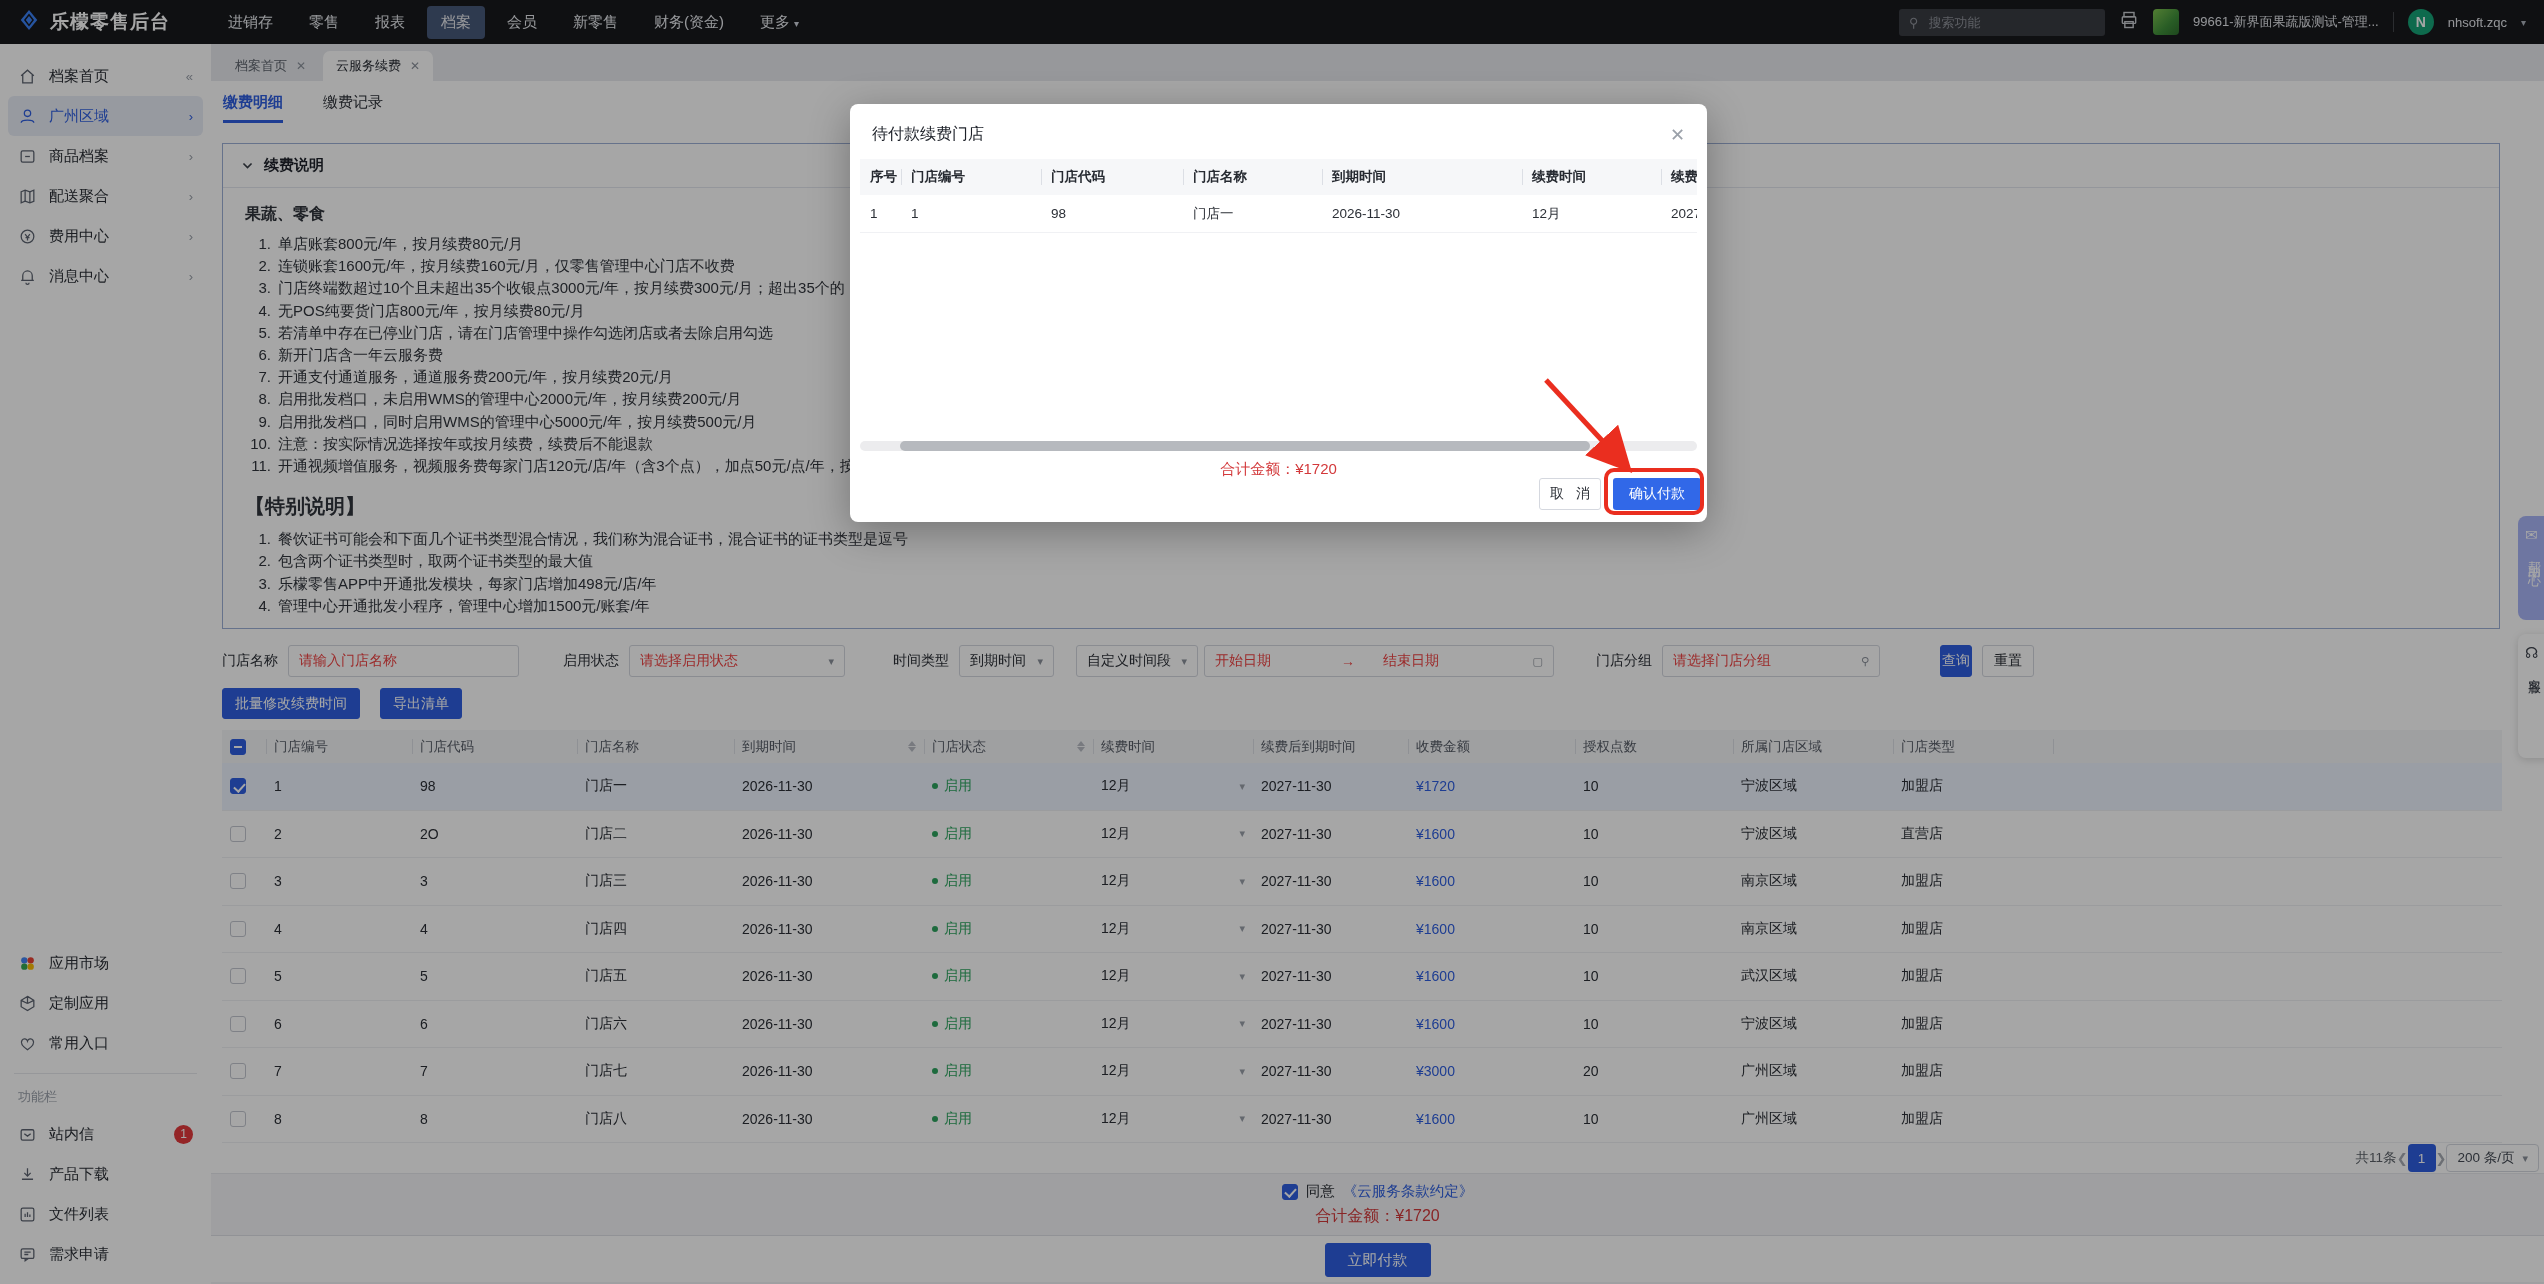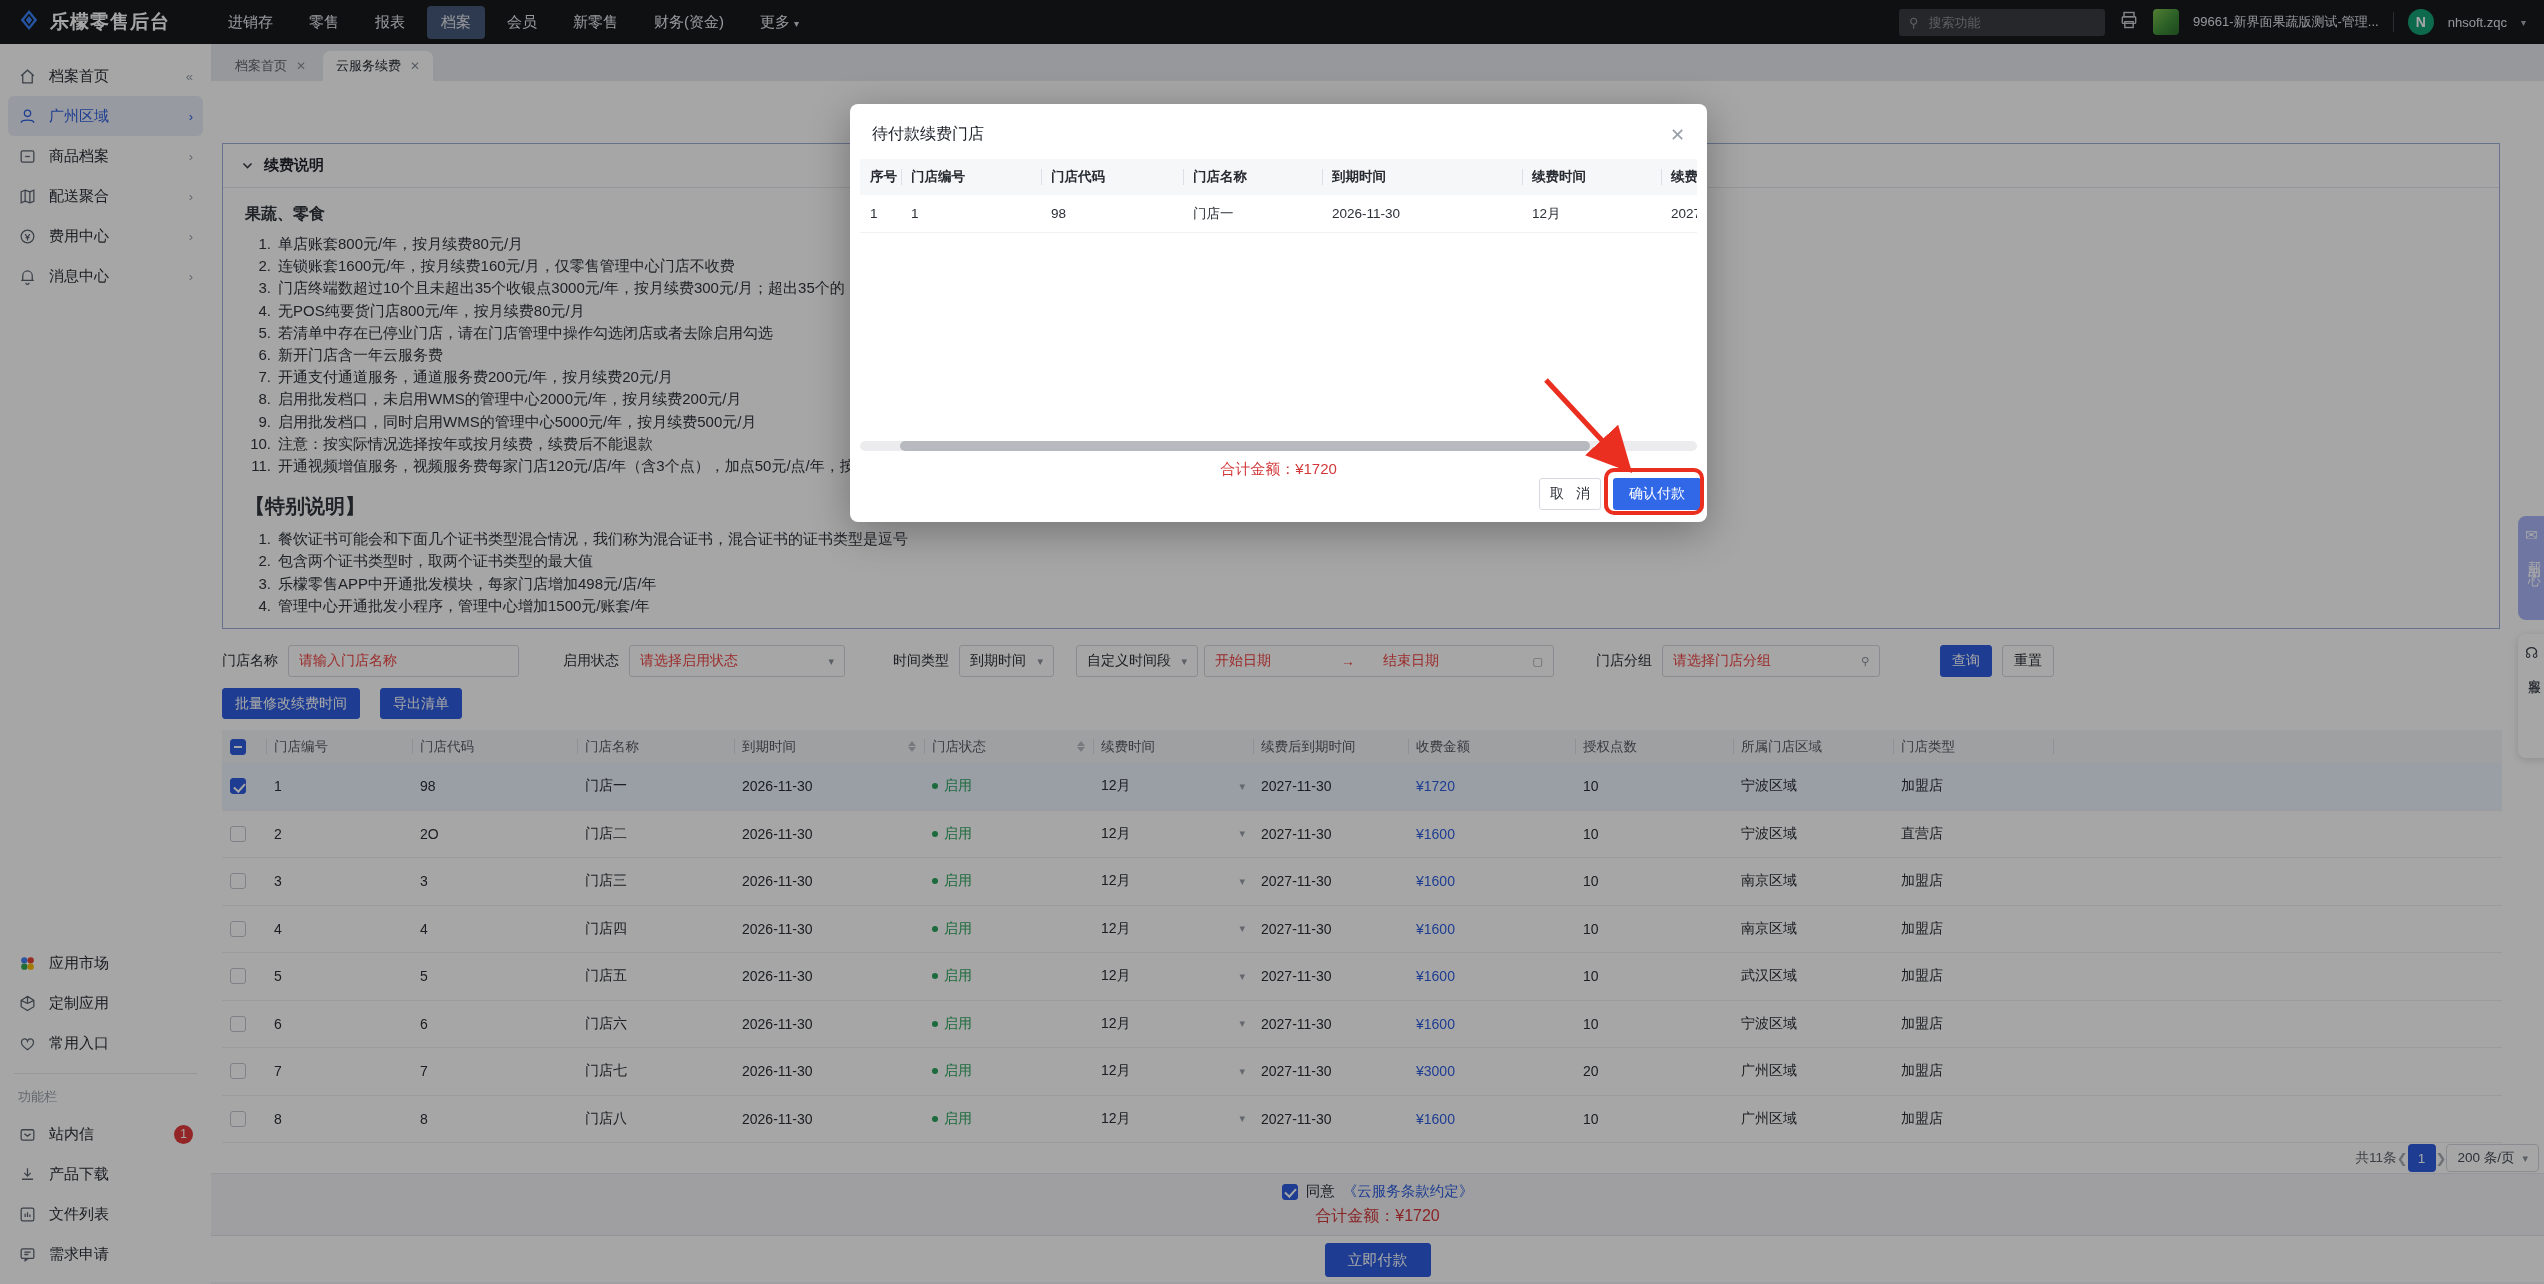--- a/index.html
+++ b/index.html
@@ -326,20 +326,24 @@
           <span>档案首页</span>
           <span class="x">✕</span>
         </div>
         <div class="tab active">
           <span>云服务续费</span>
           <span class="x">✕</span>
         </div>
       </div>
 
     <div class="page">
+      <div class="subtabs" id="subtabs">
+          <div class="subtab active">缴费明细</div>
+          <div class="subtab">缴费记录</div>
+        </div>
 
       <section class="panel">
         <div class="panel-head">
           <svg width="13" height="13" viewBox="0 0 16 16" fill="none" stroke="#3a3f48" stroke-width="2">
               <path d="M3 5.5 L8 10.5 L13 5.5"></path>
             </svg>
           <span>续费说明</span>
         </div>
         <div class="panel-body">
           <div class="cat-title">果蔬、零食</div>
@@ -390,21 +394,21 @@
           <span class="ph">开始日期</span>
           <span class="ph" style="margin:0 28px 0 70px;">→</span>
           <span class="ph">结束日期</span>
           <span class="fcaret">▢</span>
         </div>
         <span class="flabel" style="margin-left:42px;">门店分组</span>
         <div class="finput" style="width:218px;">
           <span class="ph">请选择门店分组</span>
           <span class="fcaret">⚲</span>
         </div>
-        <div class="btn btn-primary" style="height:32px;width:52px;margin-left:60px;">查询</div>
+        <div class="btn btn-primary" style="height:32px;width:32px;margin-left:60px;">查询</div>
         <div class="btn btn-plain" style="height:32px;width:52px;margin-left:10px;">重置</div>
       </div>
 
       <div class="actions">
         <div class="btn btn-primary">批量修改续费时间</div>
         <div class="btn btn-primary">导出清单</div>
       </div>
 
       <div class="tbl">
         <div class="tbl-grid tbl-head" id="tbl-head">

